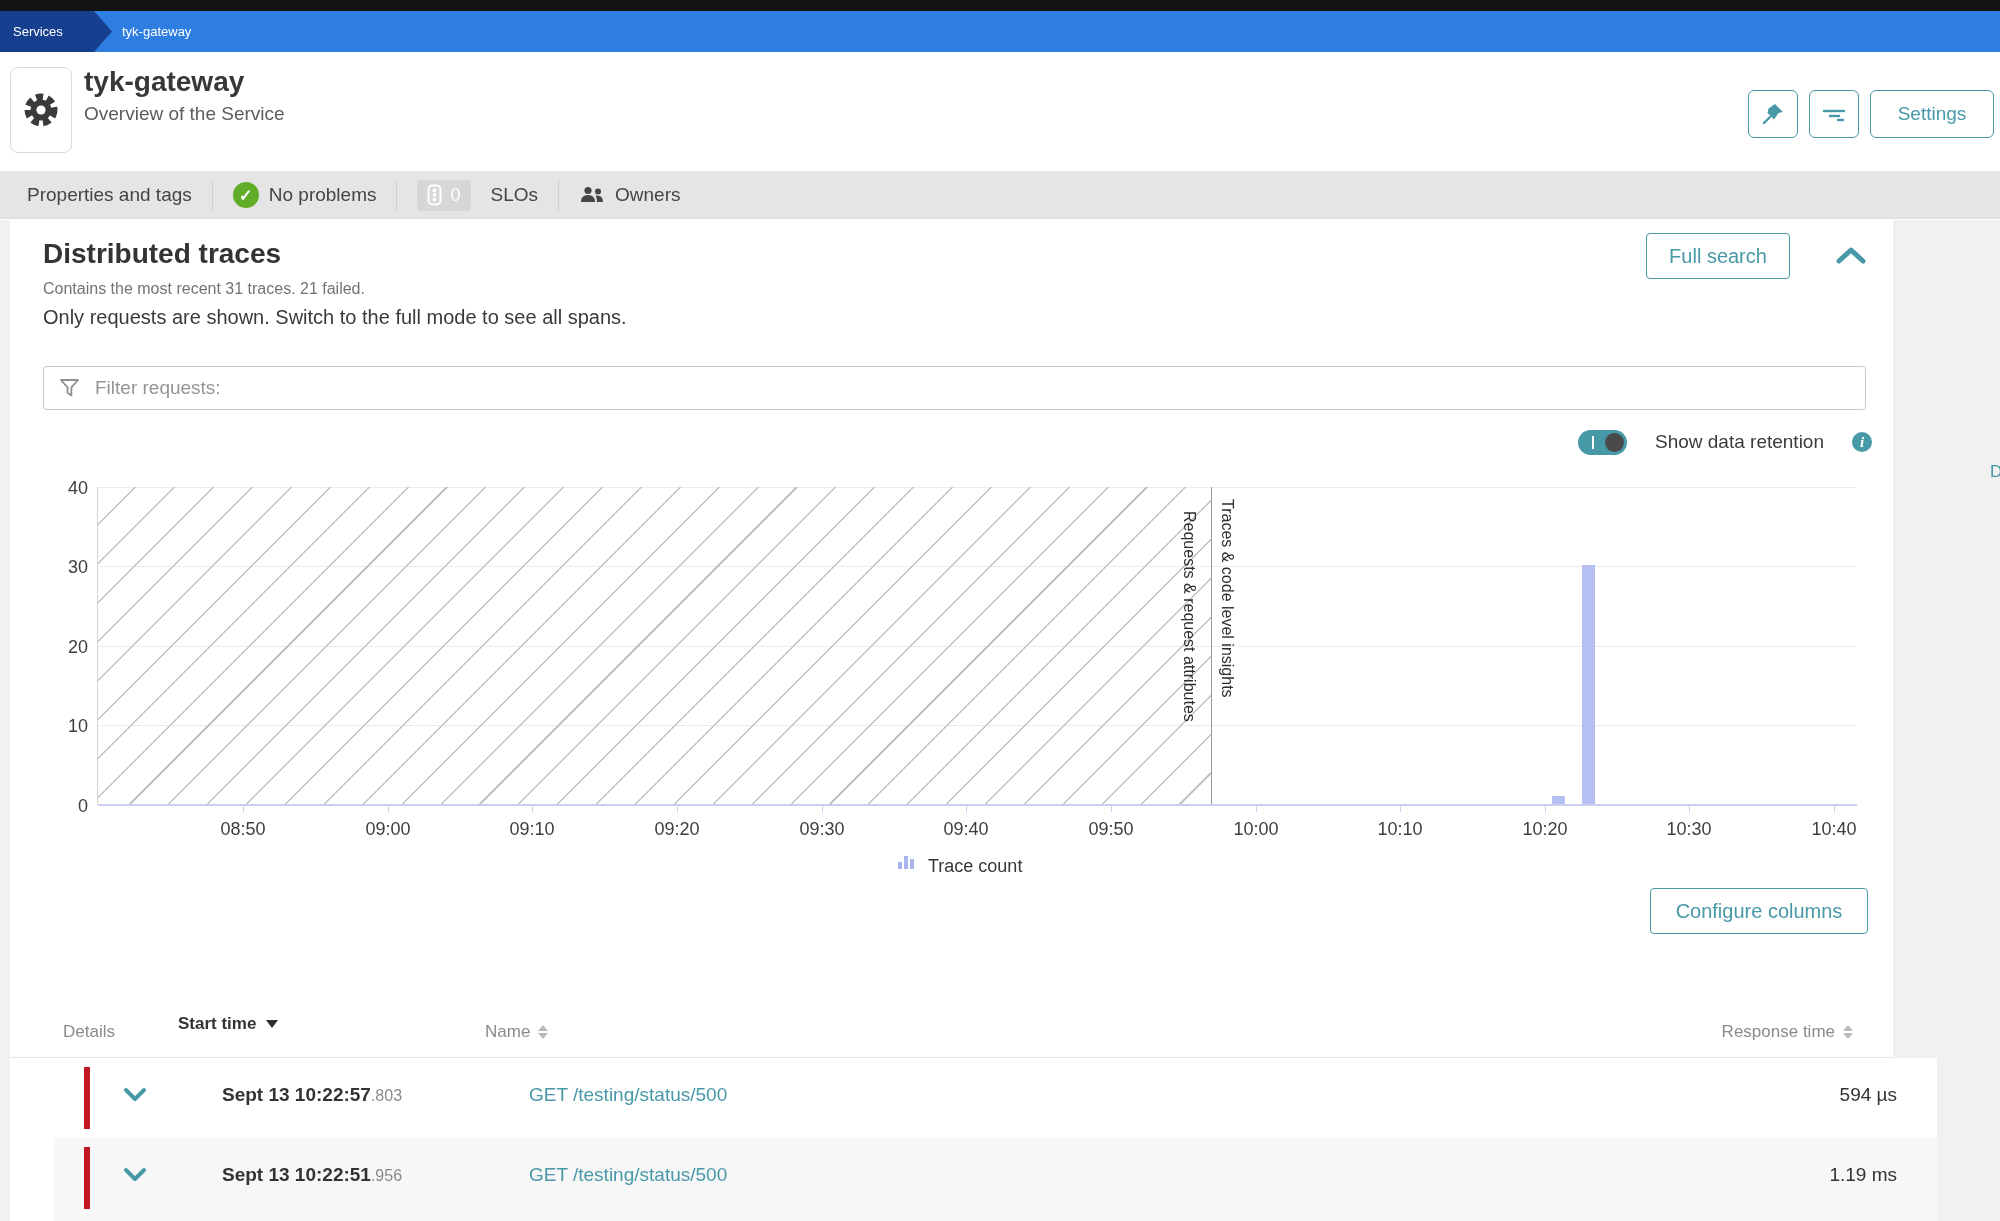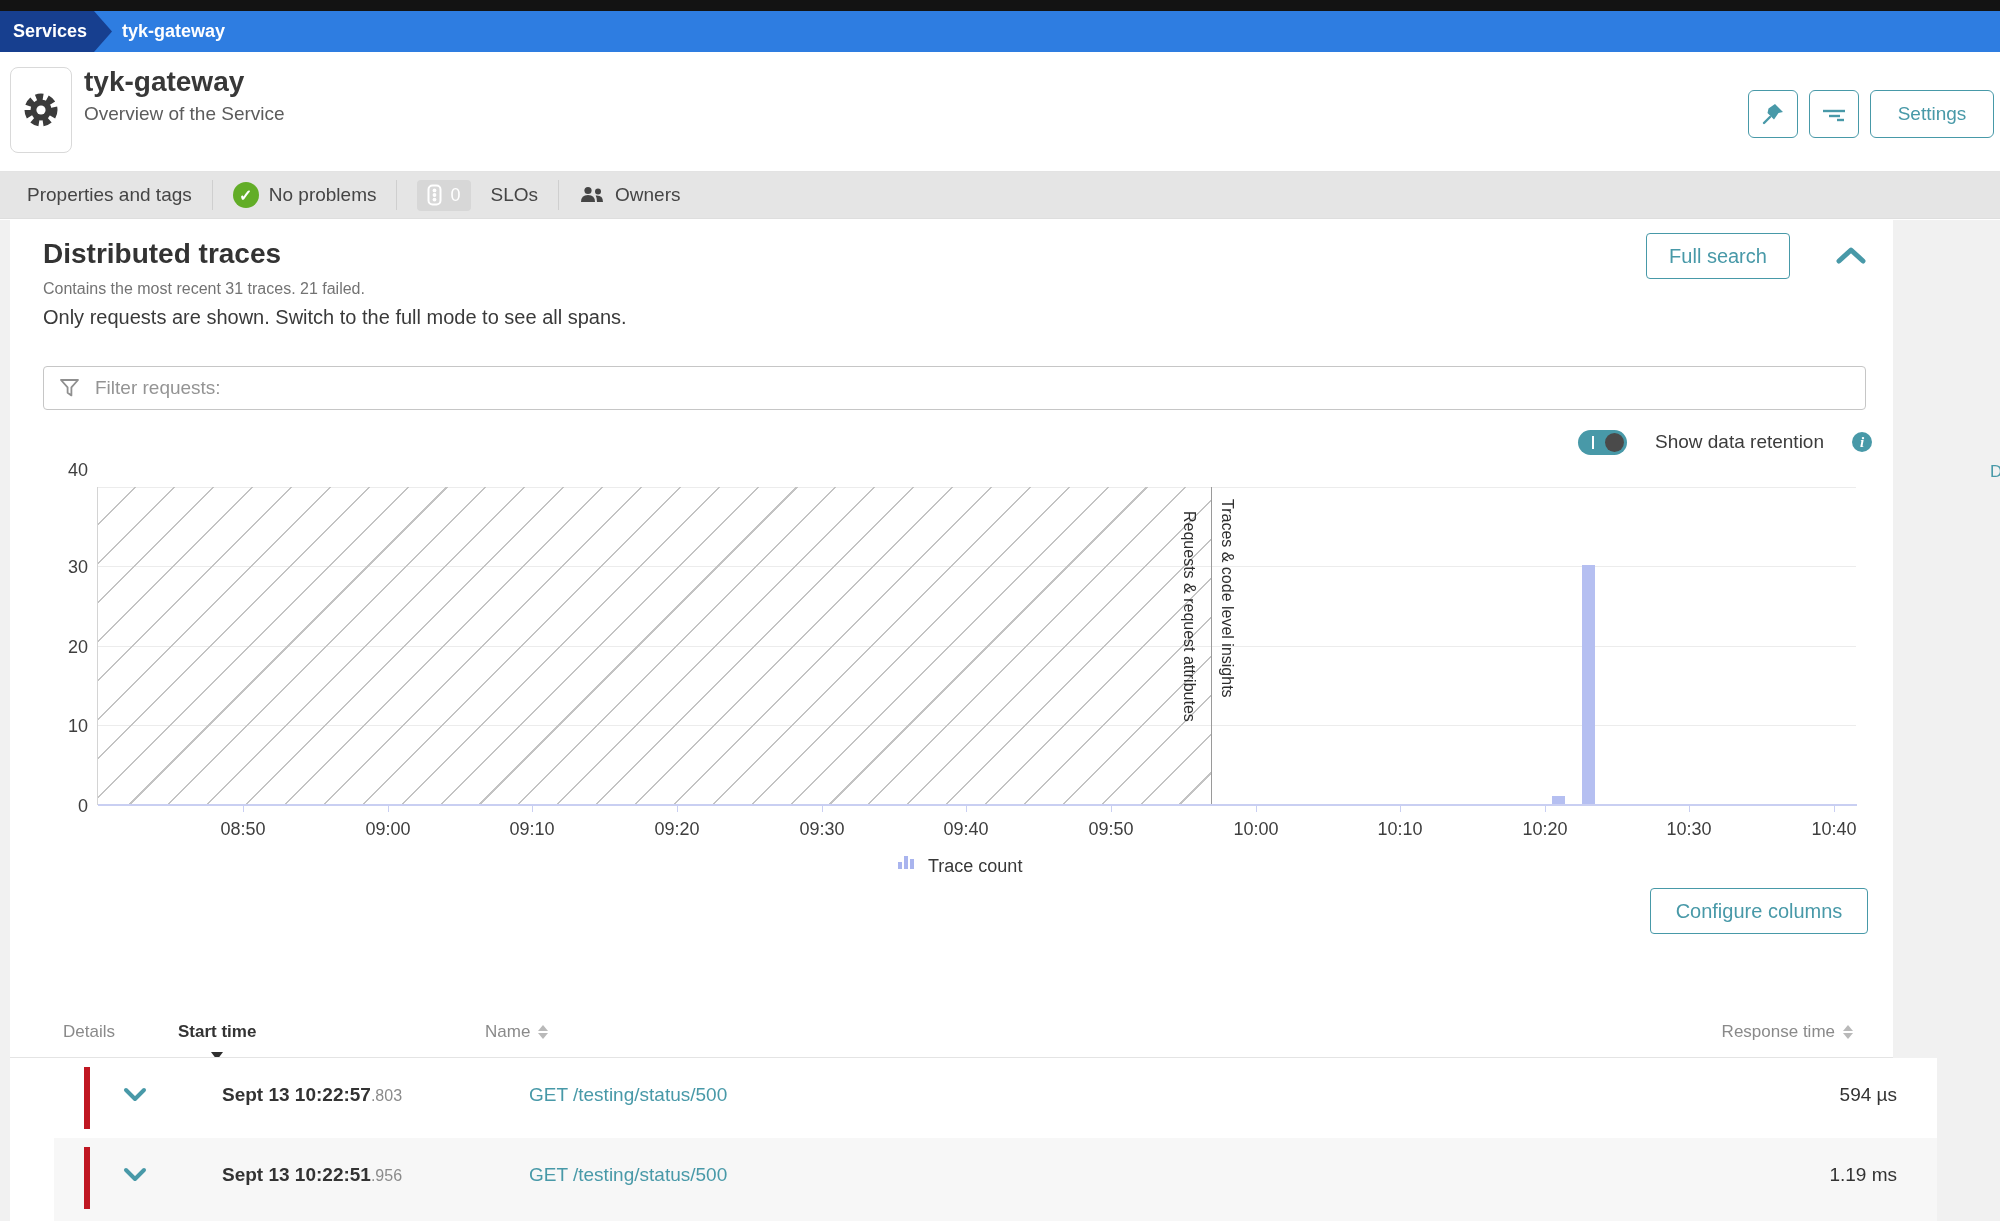--- a/index.html
+++ b/index.html
@@ -9,21 +9,21 @@
     font-family:"Liberation Sans", sans-serif; color:#3c3c3c; background:#fff;
   }
   
   .os-strip { position:absolute; left:0; top:0; width:2000px; height:11px; background:#131313; }
   .crumbbar { position:absolute; left:0; top:11px; width:2000px; height:41px; background:#2e7de1; }
   .crumb-dark {
     position:absolute; left:0; top:0; height:41px; width:112px; background:#173f8f;
     clip-path:polygon(0 0, 94px 0, 112px 50%, 94px 100%, 0 100%);
     display:flex; align-items:center; padding-left:13px; cursor:pointer;
   }
-  .crumb-dark span, .crumb-current { color:#fff; font-size:18px;font-weight:bold; }
+  .crumb-dark span, .crumb-current { color:#fff; font-size:13px; }
   .crumb-current { position:absolute; left:122px; top:0; height:41px; display:flex; align-items:center; }
 
   
   .svc-icon-card {
     position:absolute; left:10px; top:67px; width:62px; height:86px;
     border:1px solid #d9d9d9; border-radius:8px; background:#fff;
     display:flex; align-items:center; justify-content:center;
   }
   .page-title { position:absolute; left:84px; top:66px; font-size:28px; font-weight:bold; color:#383838; }
   .page-subtitle { position:absolute; left:84px; top:103px; font-size:19px; color:#5c5c5c; }
@@ -120,21 +120,21 @@
     color:#4899a8; font-size:20px; display:flex; align-items:center; justify-content:center; cursor:pointer;
   }
   .search-input-wrap {
     position:absolute; left:33px; top:727px; width:1824px; height:44px;
     border:1px solid #c6c6c6; border-radius:4px; display:flex; align-items:center; padding-left:16px; gap:22px;
   }
 
   
   .thead { position:absolute; left:0; top:788px; width:1883px; height:49px; font-size:17px; color:#8a8a8a; }
   .thead .col-details { position:absolute; left:53px; top:14px; }
-  .thead .col-start { position:absolute; left:168px; top:14px; color:#333; font-weight:bold; display:flex; gap:10px; align-items:center;flex-direction:column; }
+  .thead .col-start { position:absolute; left:168px; top:6px; color:#333; font-weight:bold; display:flex; gap:10px; align-items:center; }
   .thead .col-name { position:absolute; left:475px; top:14px; display:flex; gap:8px; align-items:center; }
   .thead .col-resp { position:absolute; right:40px; top:14px; display:flex; gap:8px; align-items:center; }
   .tri-down-dark { width:0; height:0; border-left:6px solid transparent; border-right:6px solid transparent; border-top:8px solid #2e2e2e; }
   .sorticon { display:flex; flex-direction:column; gap:2px; }
   .sorticon b { width:0; height:0; border-left:5px solid transparent; border-right:5px solid transparent; }
   .sorticon .up { border-bottom:6px solid #b9b9b9; }
   .sorticon .down { border-top:6px solid #b9b9b9; }
   .thead-divider { position:absolute; left:0; top:837px; width:1883px; height:1px; background:#e4e4e4; }
 
   .trow { position:absolute; left:0; width:1883px; height:80px; font-size:19px;margin-left:44px; }
@@ -253,21 +253,21 @@
     <div class="retention-row">
       <div class="toggle">
         <span class="mark"></span>
         <span class="knob"></span>
       </div>
       <span class="retention-label">Show data retention</span>
       <span class="info-icon">i</span>
     </div>
 
     <div class="chart">
-      <div class="ylabel" style="top:0;">40</div>
+      <div class="ylabel" style="top:18px;">40</div>
       <div class="ylabel" style="top:97px;">30</div>
       <div class="ylabel" style="top:177px;">20</div>
       <div class="ylabel" style="top:256px;">10</div>
       <div class="ylabel" style="top:336px;">0</div>
 
       <div class="plot">
         <div class="gridline" style="top:0;"></div>
         <div class="gridline" style="top:79px;"></div>
         <div class="gridline" style="top:159px;"></div>
         <div class="gridline" style="top:238px;"></div>

